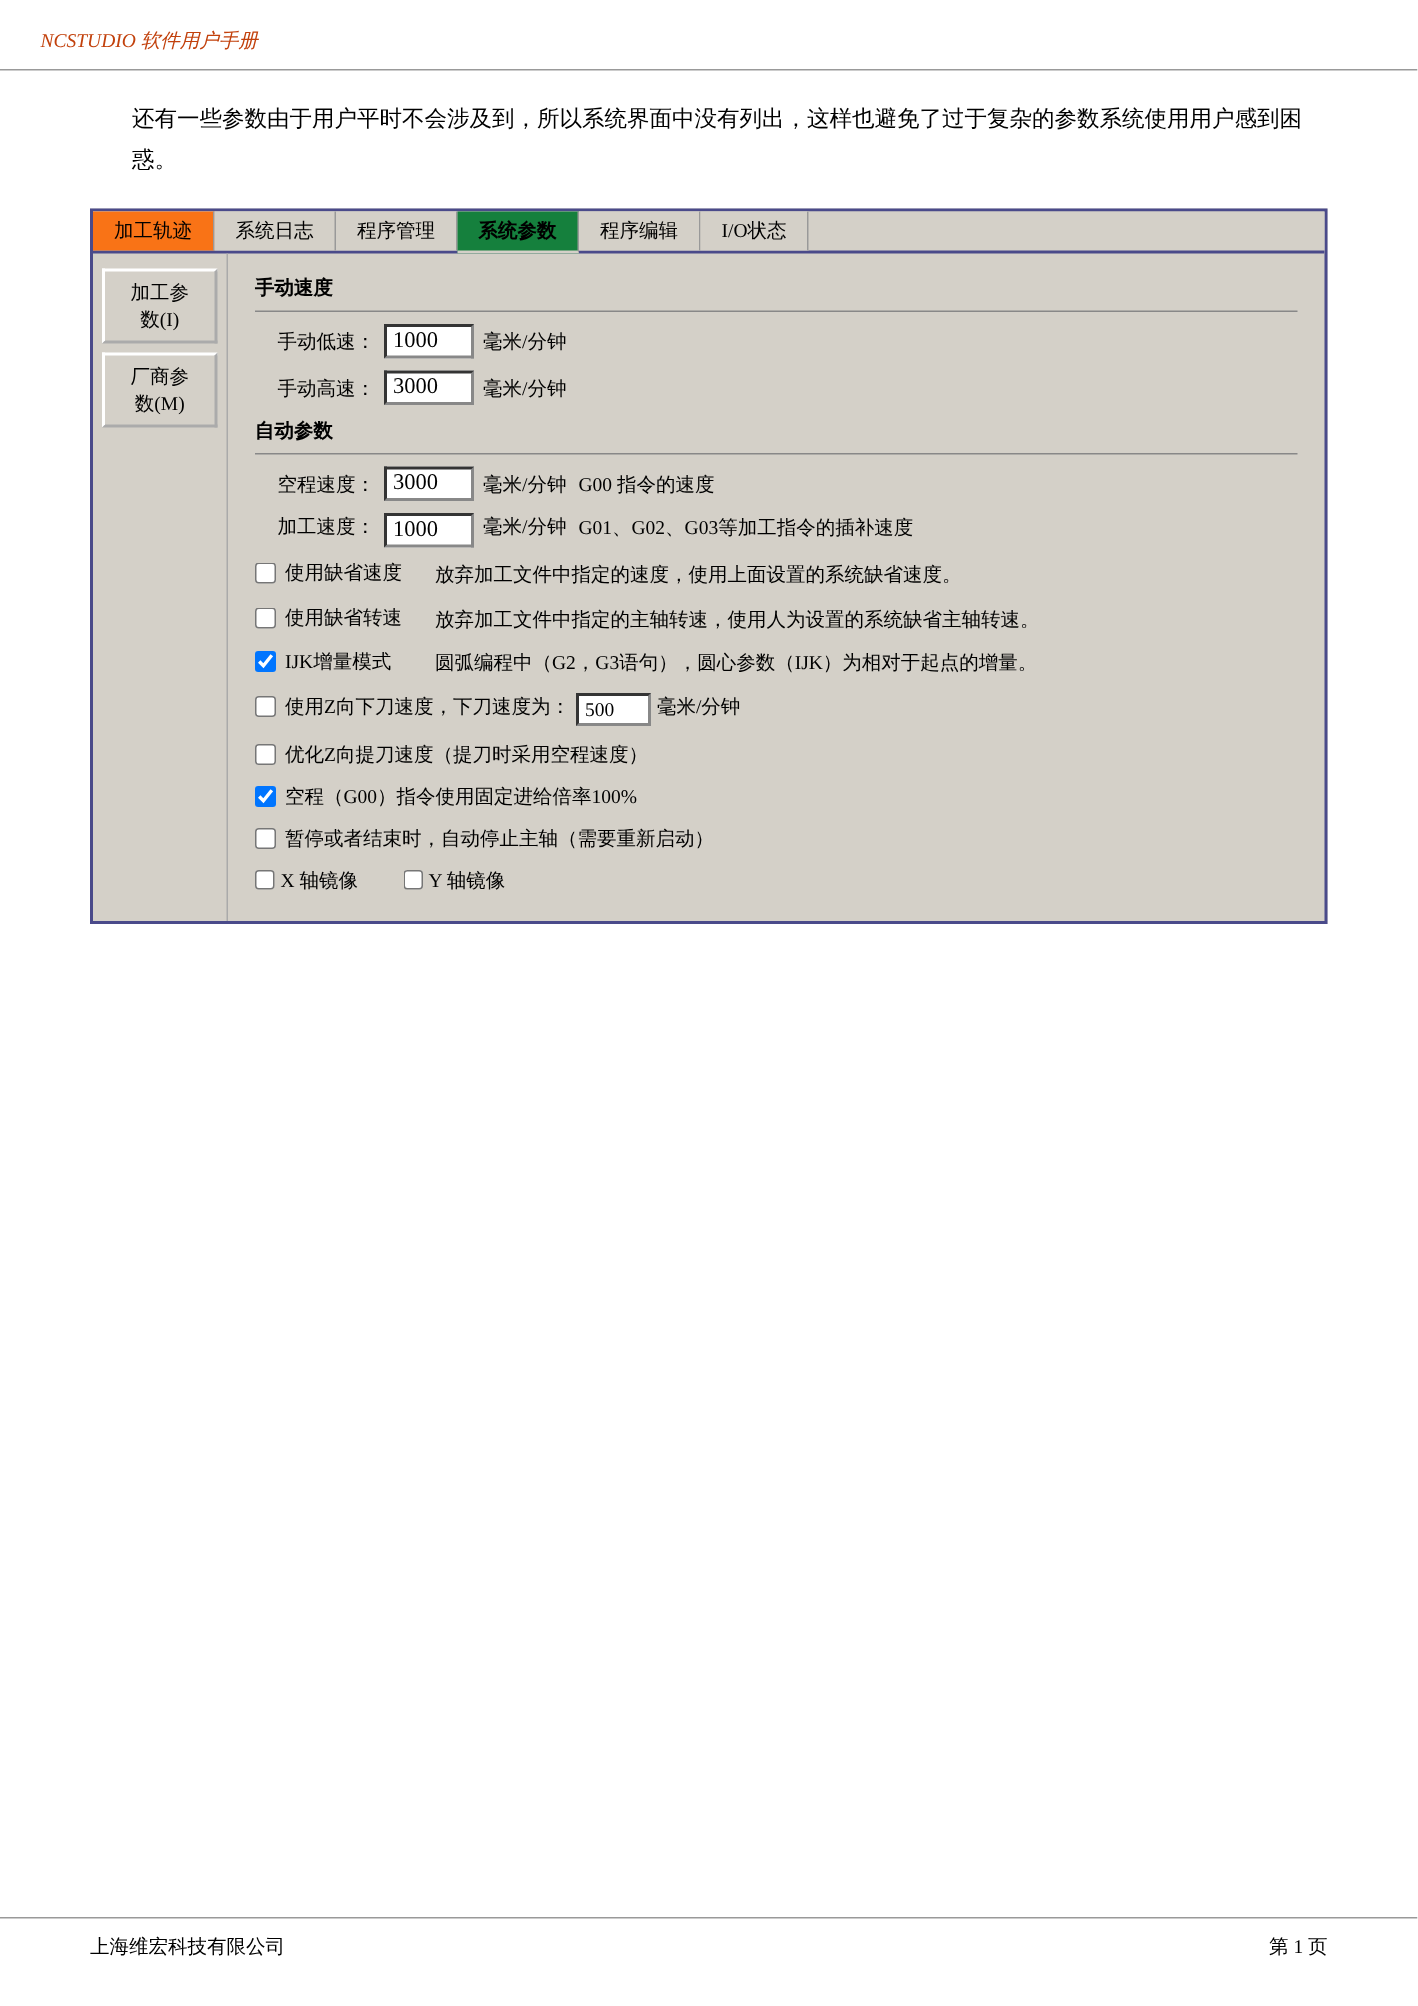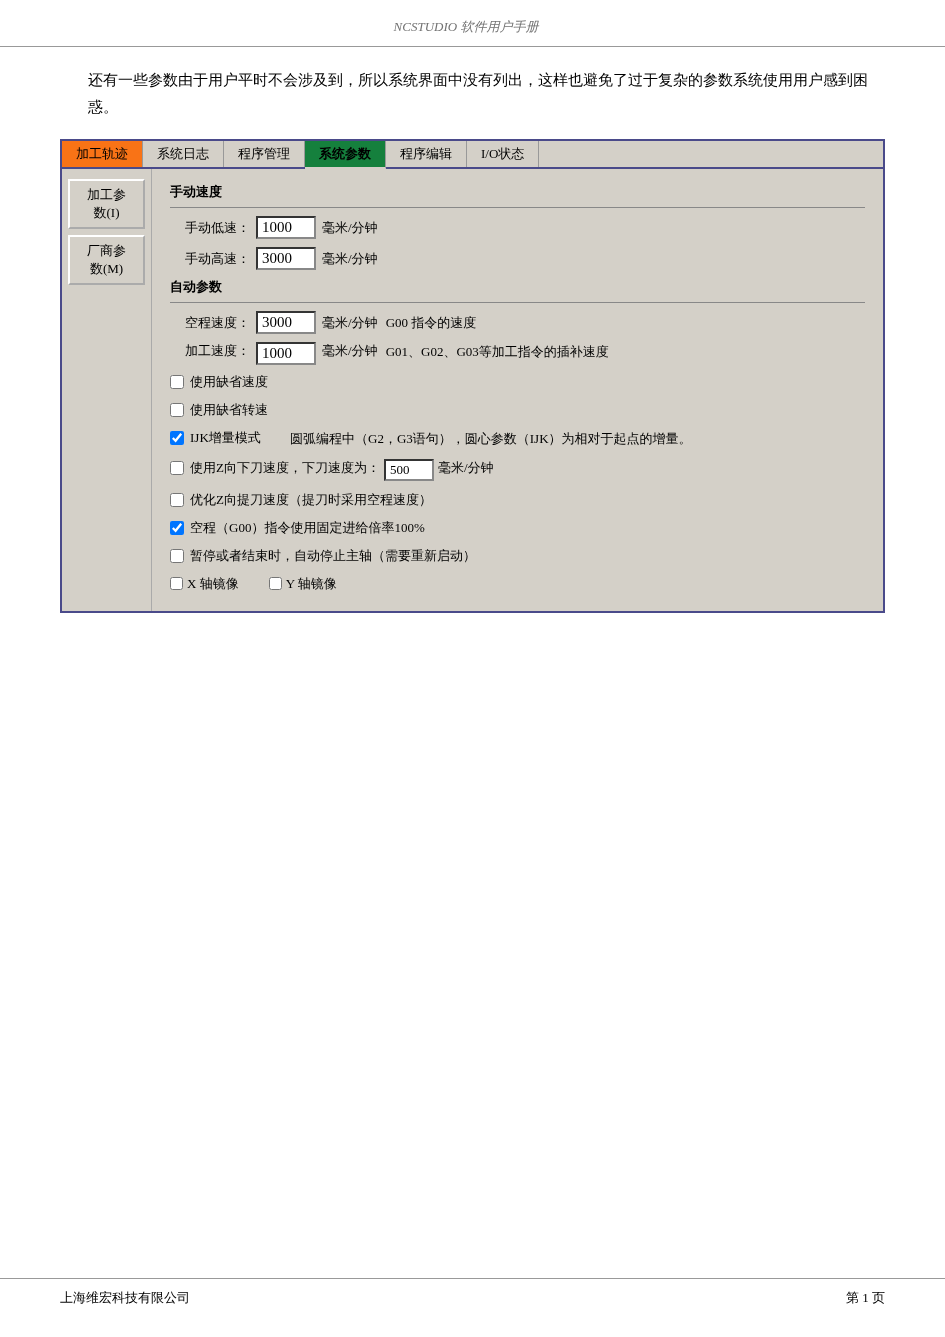--- a/index.html
+++ b/index.html
@@ -6,25 +6,25 @@
     body {
       background: #fff;
       font-family: SimSun, "宋体", serif;
       font-size: 14px;
       color: #000;
       width: 945px;
       min-height: 1337px;
       position: relative;
     }
     .page-header {
-      text-align: center;
+      text-align: left;
       padding: 18px 40px 10px 27px;
       font-style: italic;
       font-size: 13px;
-      color: #737373;
+      color: #c2410c;
       border-bottom: 1px solid #999;
     }
     .page-content {
       padding: 20px 60px 40px 60px;
     }
     .intro-text {
       font-size: 15px;
       line-height: 1.8;
       margin-bottom: 18px;
       color: #000;
@@ -248,25 +248,27 @@
             <span class="param-label">加工速度：</span>
             <input class="param-input" type="text" value="1000" style="">
             <span class="param-unit">毫米/分钟</span>
             <span class="param-desc" style="line-height:1.5;">G01、G02、G03等加工指令的插补速度</span>
           </div>
         </div>
 
         <div class="checkbox-row">
           <input type="checkbox" id="cb_default_speed" style="">
           <label for="cb_default_speed" class="checkbox-label">使用缺省速度</label>
+          <span class="checkbox-desc">放弃加工文件中指定的速度，使用上面设置的系统缺省速度。</span>
         </div>
 
         <div class="checkbox-row">
           <input type="checkbox" id="cb_default_rpm" style="">
           <label for="cb_default_rpm" class="checkbox-label">使用缺省转速</label>
+          <span class="checkbox-desc">放弃加工文件中指定的主轴转速，使用人为设置的系统缺省主轴转速。</span>
         </div>
 
 
         <div class="checkbox-row">
           <input type="checkbox" id="cb_ijk" checked="" style="">
           <label for="cb_ijk" class="checkbox-label">IJK增量模式</label>
           <span class="checkbox-desc">圆弧编程中（G2，G3语句），圆心参数（IJK）为相对于起点的增量。</span>
         </div>
 
         <div class="checkbox-row">

